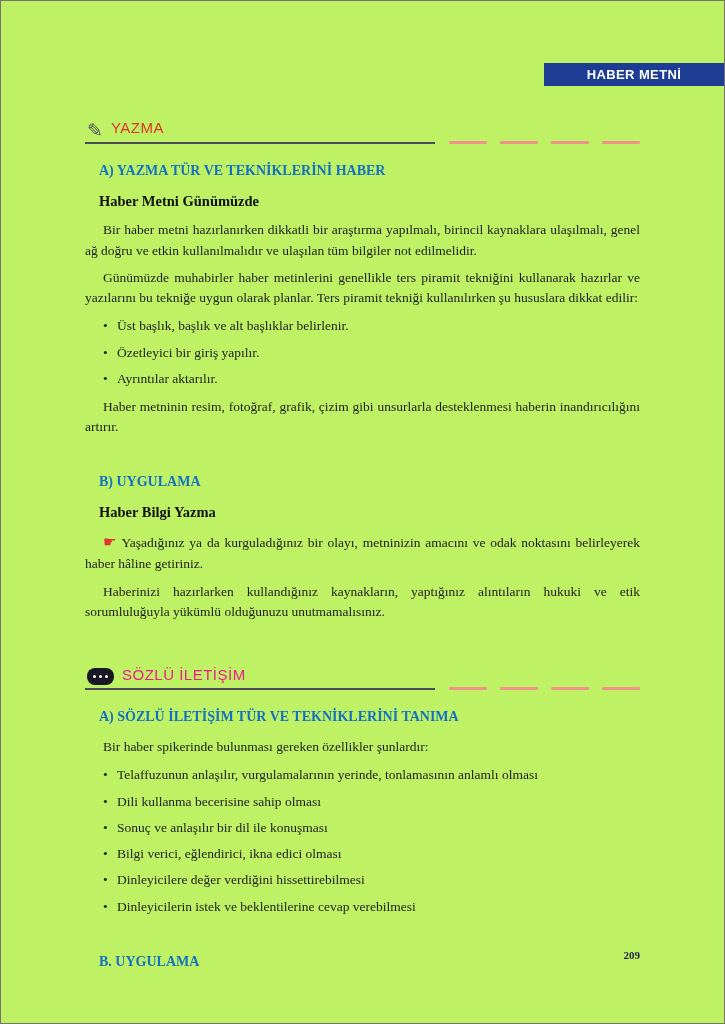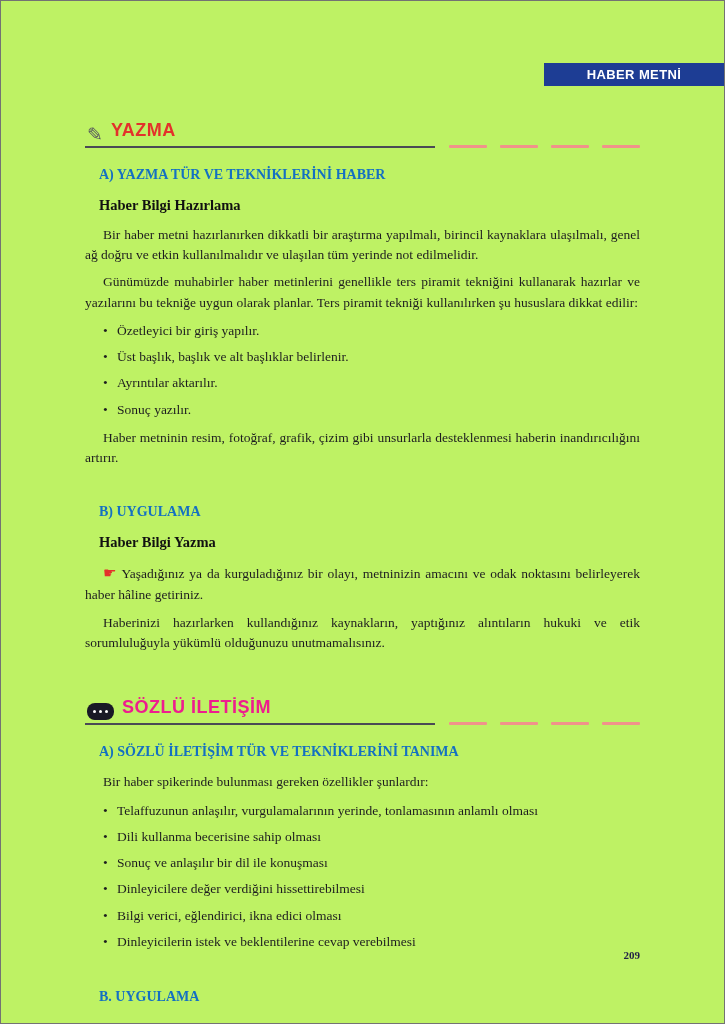--- a/index.html
+++ b/index.html
@@ -36,21 +36,21 @@
     display: flex; align-items: flex-end; margin-bottom: 16px;
   }
   .sec-left {
     display: flex; align-items: flex-end; gap: 8px;
     border-bottom: 2px solid #4a4a55;
     padding: 0 4px 2px 2px;
     flex: 0 0 63%;
   }
   .sec-title {
     font-family: "Liberation Sans", sans-serif;
-    font-weight: bold; font-size: 18px; letter-spacing: .5px;
+    font-weight: normal; font-size: 15px; letter-spacing: .5px;
   }
   .yazma-title { color: #e3312b; }
   .sozlu-title { color: #ee1d8e; }
   .pencil-icon { font-size: 19px; color: #55555d; line-height: 1; }
   .bubble-icon {
     position: relative; width: 27px; height: 17px;
     background: #191926; border-radius: 8px;
     display: inline-flex; align-items: center; justify-content: center; gap: 3px;
     margin-bottom: 1px;
   }
@@ -109,30 +109,29 @@
       </div>
       <span class="dashes">
           <i></i>
           <i></i>
           <i></i>
           <i></i>
         </span>
     </div>
 
     <div class="blue-heading">A) YAZMA TÜR VE TEKNİKLERİNİ HABER</div>
-    <div class="bold-heading">Haber Bilgi Hazırlama</div>
+    <div class="bold-heading">Haber Metni Günümüzde</div>
 
-    <p class="body-par">Bir haber metni hazırlanırken dikkatli bir araştırma yapılmalı, birincil kaynaklara ulaşılmalı, genel ağ doğru ve etkin kullanılmalıdır ve ulaşılan tüm yerinde not edilmelidir.</p>
+    <p class="body-par">Bir haber metni hazırlanırken dikkatli bir araştırma yapılmalı, birincil kaynaklara ulaşılmalı, genel ağ doğru ve etkin kullanılmalıdır ve ulaşılan tüm bilgiler not edilmelidir.</p>
     <p class="body-par">Günümüzde muhabirler haber metinlerini genellikle ters piramit tekniğini kullanarak hazırlar ve yazılarını bu tekniğe uygun olarak planlar. Ters piramit tekniği kullanılırken şu hususlara dikkat edilir:</p>
 
     <ul class="bullets">
+      <li>Üst başlık, başlık ve alt başlıklar belirlenir.</li>
       <li>Özetleyici bir giriş yapılır.</li>
-      <li>Üst başlık, başlık ve alt başlıklar belirlenir.</li>
       <li>Ayrıntılar aktarılır.</li>
-      <li>Sonuç yazılır.</li>
     </ul>
 
     <p class="body-par">Haber metninin resim, fotoğraf, grafik, çizim gibi unsurlarla desteklenmesi haberin inandırıcılığını artırır.</p>
 
     <div class="small-gap"></div>
     <div class="blue-heading">B) UYGULAMA</div>
     <div class="bold-heading">Haber Bilgi Yazma</div>
 
     <p class="pointer-par"><span class="pointer-icon">☛</span><span>Yaşadığınız ya da kurguladığınız bir olayı, metninizin amacını ve odak noktasını belirleyerek haber hâline getiriniz.</span></p>
 
@@ -158,22 +157,22 @@
     </div>
 
     <div class="blue-heading">A) SÖZLÜ İLETİŞİM TÜR VE TEKNİKLERİNİ TANIMA</div>
 
     <p class="body-par">Bir haber spikerinde bulunması gereken özellikler şunlardır:</p>
 
     <ul class="bullets">
       <li>Telaffuzunun anlaşılır, vurgulamalarının yerinde, tonlamasının anlamlı olması</li>
       <li>Dili kullanma becerisine sahip olması</li>
       <li>Sonuç ve anlaşılır bir dil ile konuşması</li>
+      <li>Bilgi verici, eğlendirici, ikna edici olması</li>
       <li>Dinleyicilere değer verdiğini hissettirebilmesi</li>
-      <li>Bilgi verici, eğlendirici, ikna edici olması</li>
       <li>Dinleyicilerin istek ve beklentilerine cevap verebilmesi</li>
     </ul>
 
     <div class="small-gap"></div>
     <div class="blue-heading">B. UYGULAMA</div>
 
   </div>
 
   <div class="page-number">209</div>
 

